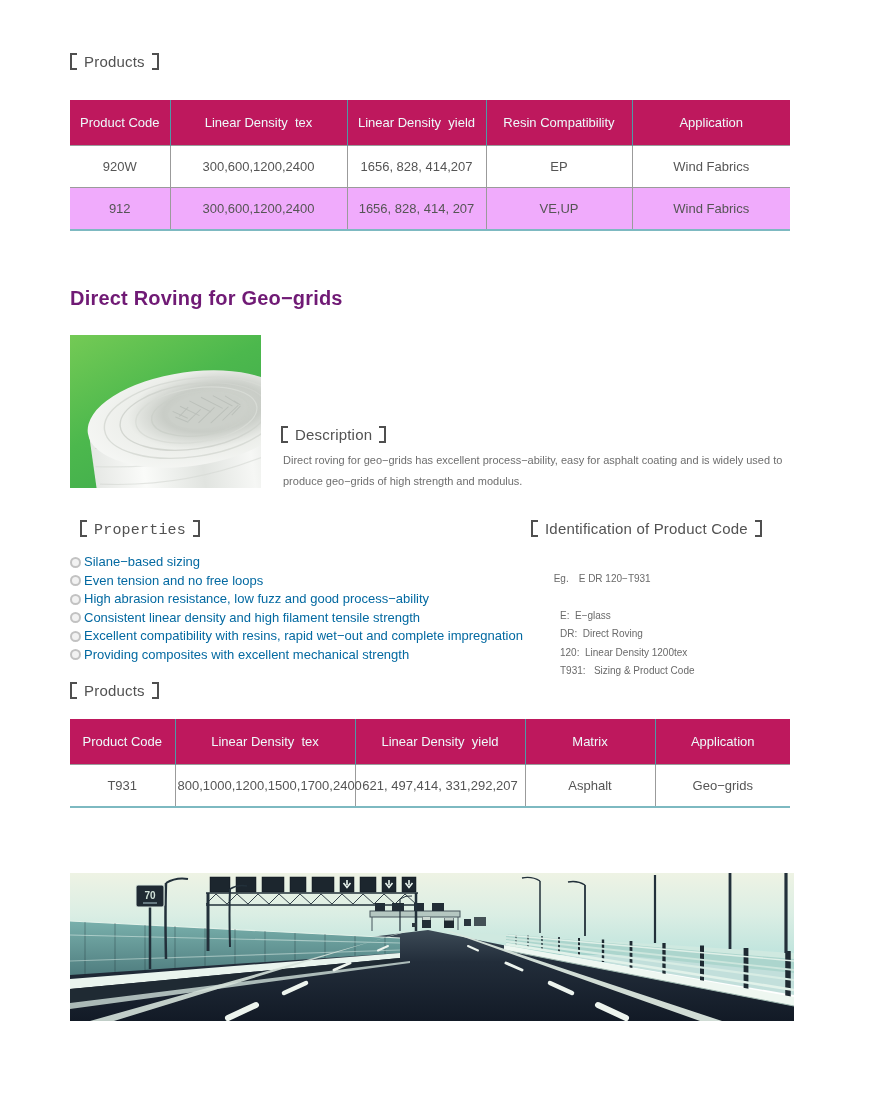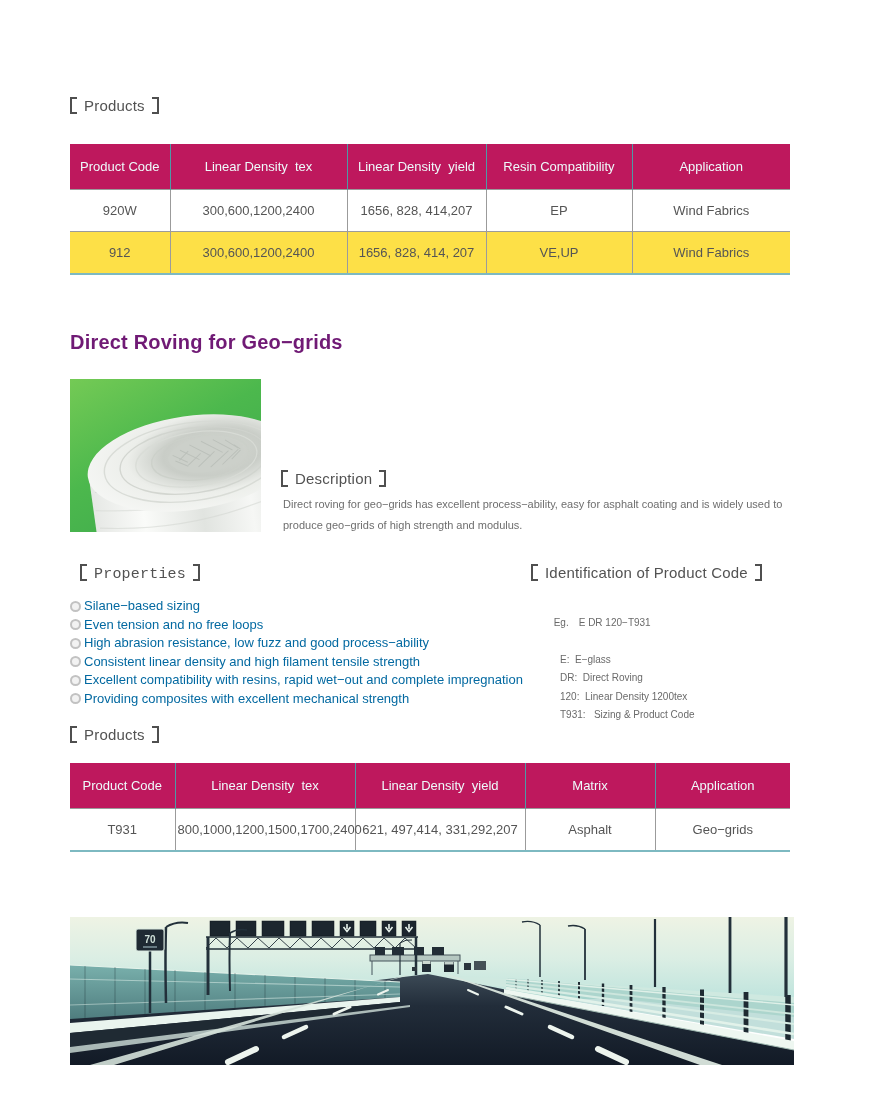--- a/index.html
+++ b/index.html
@@ -1,39 +1,39 @@
 <!DOCTYPE html>
 <html><head>
 <meta charset="utf-8">
 <style>
   html,body { margin:0; padding:0; background:#ffffff; }
   .page {
     position:relative; width:870px; height:1052px; background:#ffffff;
-    font-family:"Liberation Sans", sans-serif; overflow:hidden;margin-top:44px;
+    font-family:"Liberation Sans", sans-serif; overflow:hidden;
   }
   
   .sec-title { position:absolute; font-size:15px; color:#525252; letter-spacing:.2px; white-space:nowrap; }
   .brk { display:inline-block; width:5px; height:13px; vertical-align:-3px; }
   .brk-l { border:2.5px solid #4f4f4f; border-right:none; margin-right:7px; }
   .brk-r { border:2.5px solid #4f4f4f; border-left:none; margin-left:7px; }
 
   .main-heading { position:absolute; left:70px; top:287px; font-size:20px; font-weight:bold; color:#701a75; letter-spacing:.2px; }
 
   table.tbl { position:absolute; left:70px; width:720px; border-collapse:collapse; table-layout:fixed; border-bottom:2px solid #7db9c1; }
   table.tbl th {
     background:#be185d; color:#eefafb; font-weight:normal; font-size:13px;
     height:45px; border-right:1px solid #4d9aa6; white-space:pre-wrap; padding:0 2px;
   }
   table.tbl th:last-child { border-right:none; }
   table.tbl td {
     font-size:13px; color:#555; text-align:center; height:41px;
     border-right:1px solid #9b9b9b; border-top:1px solid #9b9b9b; padding:0 2px; white-space:pre-wrap;
   }
   table.tbl td:last-child { border-right:none; }
-  table.tbl tr.alt td { background:#fde047;text-align:center; }
+  table.tbl tr.alt td { background:#f0abfc;text-align:center; }
 
   .figure { position:absolute; display:block; }
   .figure svg { display:block; }
 
   .desc-title { left:281px; top:426px; }
   .desc-body {
     position:absolute; left:283px; top:450px; width:516px;
     font-size:11px; line-height:21px; color:#6e6e6e;
   }
 

